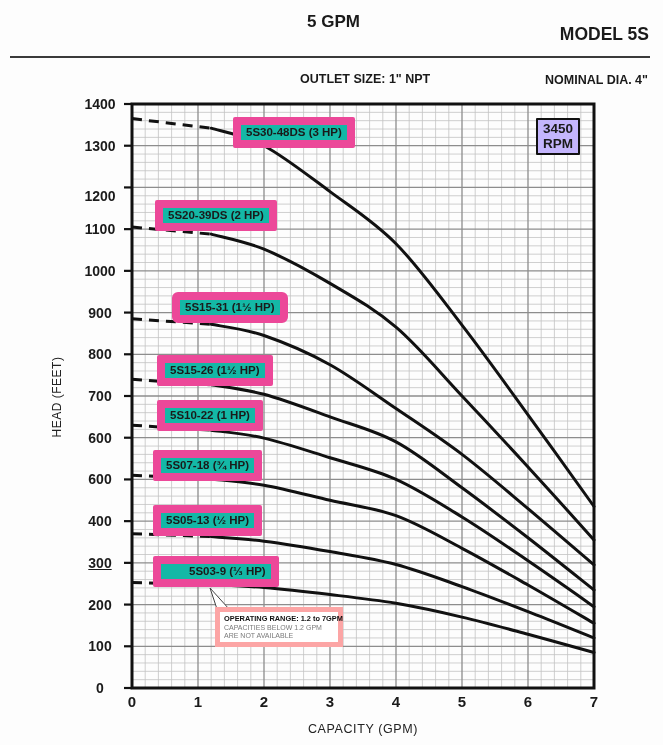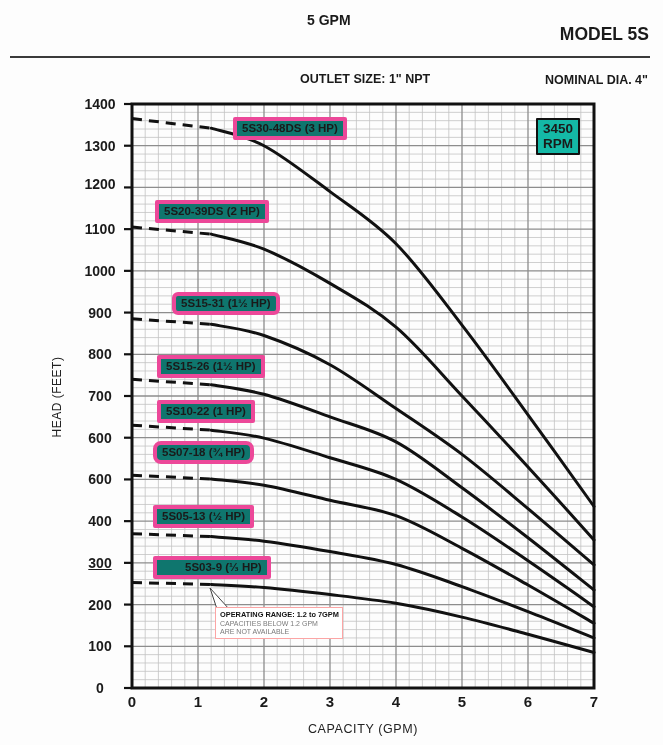--- a/index.html
+++ b/index.html
@@ -1,38 +1,38 @@
 <!DOCTYPE html>
 <html><head>
 <meta charset="utf-8">
 <style>
   html,body{margin:0;padding:0;background:#e8e8e8;}
   #page{position:relative;width:663px;height:745px;background:#fdfdfd;
         font-family:"Liberation Sans",sans-serif;color:#1a1a1a;overflow:hidden;}
   .hdr{position:absolute;font-weight:bold;white-space:nowrap;}
   #title-main{left:64px;top:12px;font-size:17.5px;letter-spacing:.2px;}
-  #title-gpm{left:307px;top:12px;font-size:14px;}
+  #title-gpm{left:307px;top:12px;font-size:17px;}
   #title-model{right:14px;top:24px;font-size:17.5px;}
   #hdr-rule{position:absolute;left:10px;top:56px;width:640px;height:0;border-top:2px solid #3a3a3a;}
   #sub-flow{left:68px;top:72px;font-size:12.5px;}
   #sub-outlet{left:300px;top:72px;font-size:12.5px;}
   #sub-nominal{right:15px;top:73px;font-size:12.5px;}
   #chart-svg{position:absolute;left:0;top:0;}
   .ytick{position:absolute;width:44px;text-align:center;font-size:14px;font-weight:bold;line-height:16px;}
   .xtick{position:absolute;width:30px;text-align:center;font-size:15px;font-weight:bold;line-height:16px;}
   #ylab{position:absolute;left:57px;top:397px;transform:translate(-50%,-50%) rotate(-90deg);
         font-size:12px;letter-spacing:.5px;white-space:nowrap;color:#222;}
   #xlab{position:absolute;left:363px;top:722px;transform:translateX(-50%);
         font-size:12.5px;letter-spacing:.6px;color:#222;}
-  .curve-label{position:absolute;background:#0f766e;border:4px solid #ec4899;border-radius:2px;
+  .curve-label{position:absolute;background:#14b8a6;border:8px solid #ec4899;border-radius:2px;
         padding:1px 5px 2px 5px;font-size:11.5px;font-weight:bold;white-space:nowrap;z-index:4;}
-  #rpm-badge{position:absolute;left:536px;top:118px;width:44px;background:#14b8a6;border:2px solid #111;
+  #rpm-badge{position:absolute;left:536px;top:118px;width:44px;background:#c4b5fd;border:2px solid #111;
         border-radius:1px;text-align:center;font-size:13.5px;font-weight:bold;line-height:15px;
         padding:1px 0 2px 0;box-sizing:border-box;z-index:4;}
-  #callout{position:absolute;left:215px;top:607px;width:128px;background:#fff;border:1px solid #fca5a5;
+  #callout{position:absolute;left:215px;top:607px;width:128px;background:#fff;border:5px solid #fca5a5;
         padding:2px 4px 3px 4px;box-sizing:border-box;z-index:4;}
   #callout .l1{font-size:7.4px;font-weight:bold;color:#111;white-space:nowrap;}
   #callout .l2,#callout .l3{font-size:7px;color:#7a7a7a;white-space:nowrap;margin-top:1px;}
 </style>
 </head>
 <body>
 
 <div id="page">
   <div class="hdr" id="title-gpm">5 GPM</div>
   <div class="hdr" id="title-model">MODEL 5S</div>
@@ -189,21 +189,21 @@
       <div class="ytick" style="left: 78px; top: 596.571px;">200</div>
       <div class="ytick" style="left: 78px; top: 554.857px; text-decoration: underline;">300</div>
       <div class="ytick" style="left: 78px; top: 513.143px;">400</div>
       <div class="ytick" style="left: 78px; top: 471.429px;">600</div>
       <div class="ytick" style="left: 78px; top: 429.714px;">600</div>
       <div class="ytick" style="left: 78px; top: 388px;">700</div>
       <div class="ytick" style="left: 78px; top: 346.286px;">800</div>
       <div class="ytick" style="left: 78px; top: 304.571px;">900</div>
       <div class="ytick" style="left: 78px; top: 262.857px;">1000</div>
       <div class="ytick" style="left: 78px; top: 221.143px;">1100</div>
-      <div class="ytick" style="left: 78px; top: 176px;">1200</div>
+      <div class="ytick" style="left: 78px; top: 188px;">1200</div>
       <div class="ytick" style="left: 78px; top: 137.714px;">1300</div>
       <div class="ytick" style="left: 78px; top: 96px;">1400</div>
     </div>
   <div id="xtick-layer">
       <div class="xtick" style="left: 117px; top: 694px;">0</div>
       <div class="xtick" style="left: 183px; top: 694px;">1</div>
       <div class="xtick" style="left: 249px; top: 694px;">2</div>
       <div class="xtick" style="left: 315px; top: 694px;">3</div>
       <div class="xtick" style="left: 381px; top: 694px;">4</div>
       <div class="xtick" style="left: 447px; top: 694px;">5</div>
@@ -212,21 +212,21 @@
     </div>
   <div id="ylab">HEAD (FEET)</div>
   <div id="xlab">CAPACITY (GPM)</div>
 
   <div id="curve-label-layer">
       <div class="curve-label" style="left: 233px; top: 117px;">5S30-48DS (3 HP)</div>
       <div class="curve-label" style="left: 155px; top: 200px;">5S20-39DS (2 HP)</div>
       <div class="curve-label" style="left: 172px; top: 292px; border-radius: 6px;">5S15-31 (1½ HP)</div>
       <div class="curve-label" style="left: 157px; top: 355px;">5S15-26 (1½ HP)</div>
       <div class="curve-label" style="left: 157px; top: 400px;">5S10-22 (1 HP)</div>
-      <div class="curve-label" style="left: 153px; top: 441px; border-radius: 8px;">5S07-18 (¾ HP)</div>
+      <div class="curve-label" style="left: 153px; top: 450px;">5S07-18 (¾ HP)</div>
       <div class="curve-label" style="left: 153px; top: 505px;">5S05-13 (½ HP)</div>
       <div class="curve-label" style="left: 153px; top: 556px; padding-left: 28px;">5S03-9 (⅓ HP)</div>
     </div>
 
   <div id="rpm-badge">
     <div>3450</div>
     <div>RPM</div>
   </div>
 
   <div id="callout">

